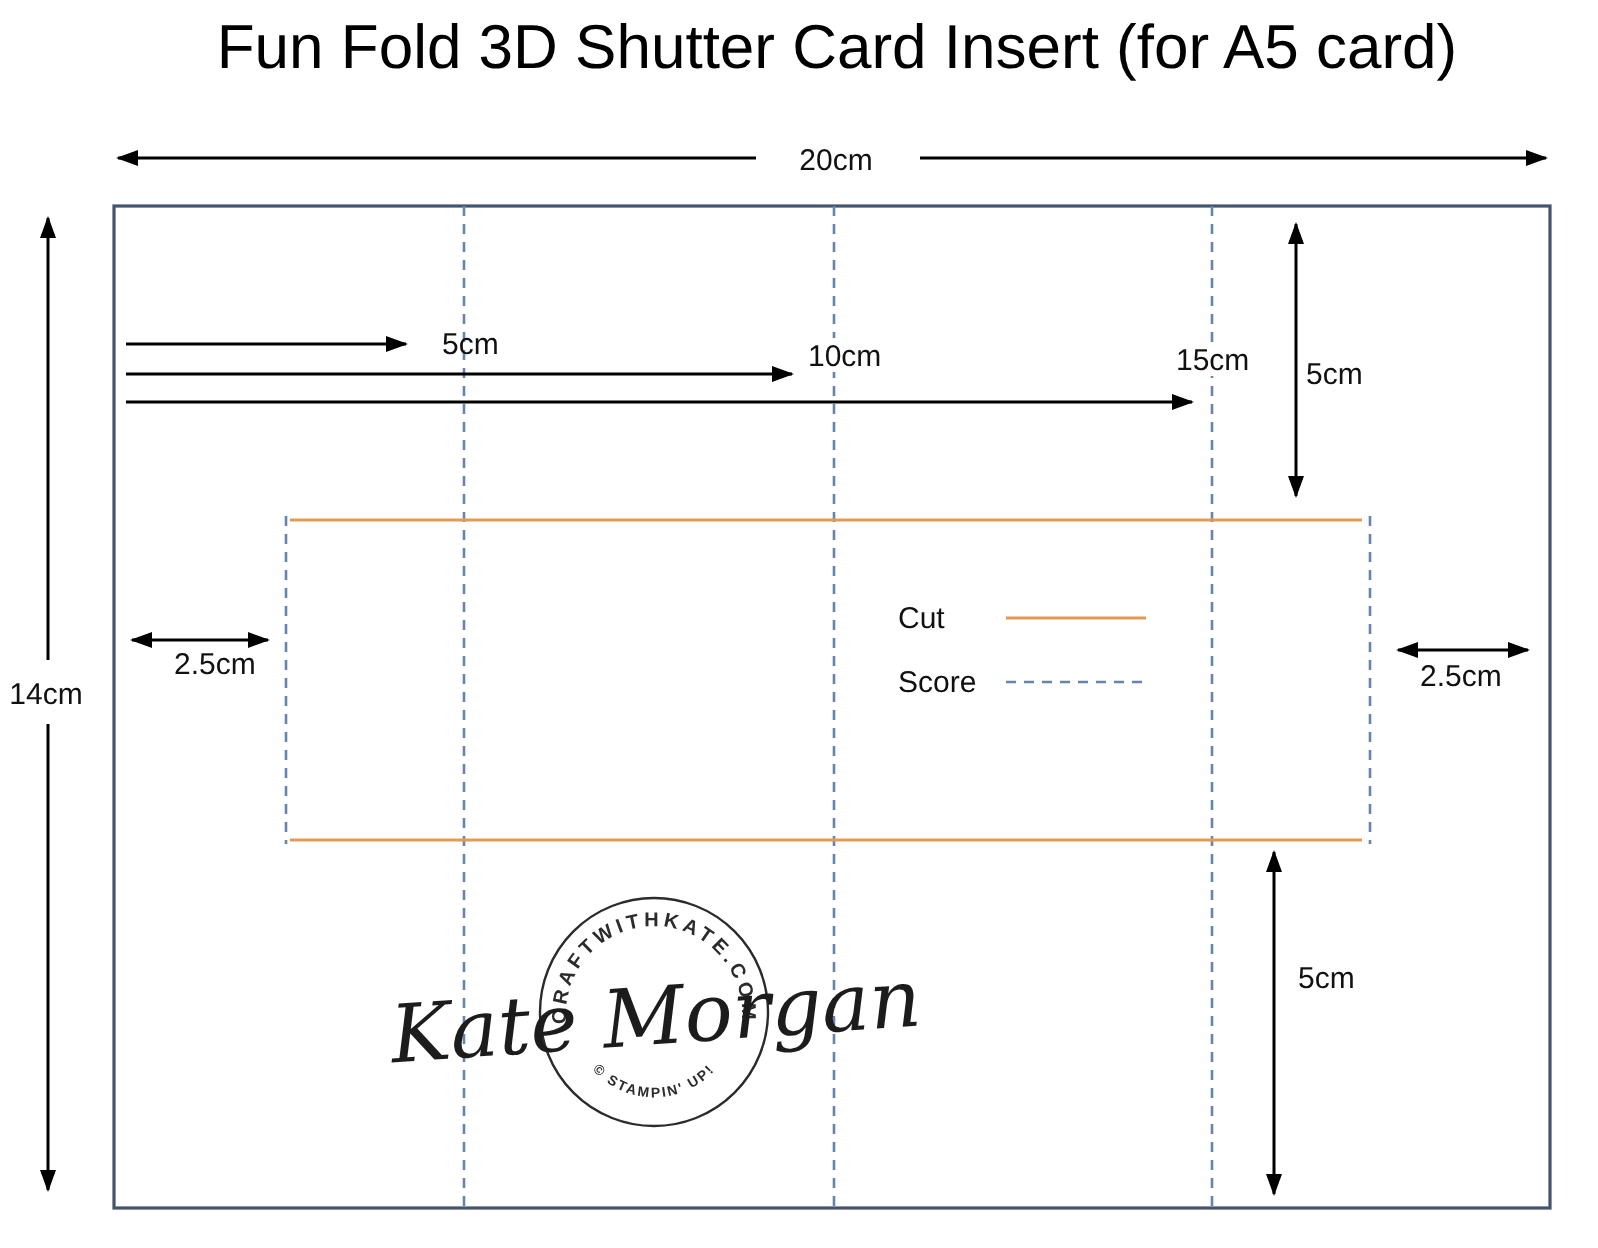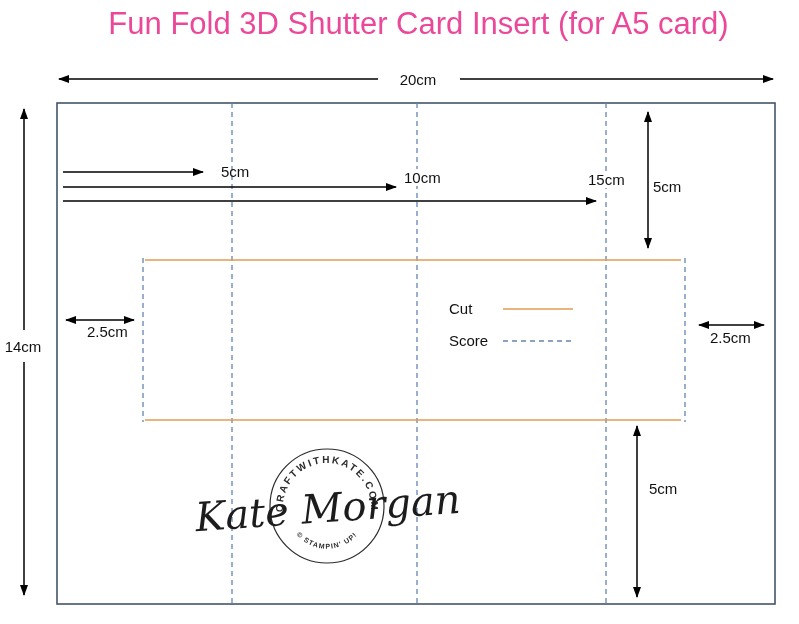--- a/index.html
+++ b/index.html
@@ -1,18 +1,18 @@
 <!DOCTYPE html>
 <html><head>
 <meta charset="utf-8">
 <style>
   html,body{margin:0;padding:0;background:#ffffff;width:799px;height:624px;overflow:hidden;}
   .page{position:relative;width:799px;height:624px;font-family:"Liberation Sans",sans-serif;}
   .title{position:absolute;top:6px;left:40px;right:2px;margin:0;text-align:center;
-         font-size:31px;font-weight:400;color:#ec4899;letter-spacing:0px;white-space:nowrap;
+         font-size:31px;font-weight:400;color:#000000;letter-spacing:0px;white-space:nowrap;
          font-family:"Liberation Sans",sans-serif;}
   svg{position:absolute;top:0;left:0;}
   .dim-label{font-size:15px;fill:#111;font-family:"Liberation Sans",sans-serif;}
   .legend-label{font-size:15px;fill:#111;font-family:"Liberation Sans",sans-serif;}
   .arc-top{font-size:10px;font-weight:bold;letter-spacing:2.1px;fill:#2b2b2b;
            font-family:"Liberation Sans",sans-serif;}
   .arc-bottom{font-size:7px;font-weight:bold;letter-spacing:1.1px;fill:#2b2b2b;
               font-family:"Liberation Sans",sans-serif;}
   .script-name{font-size:40px;font-style:italic;fill:#1c1c1c;
                font-family:"DejaVu Serif",serif;}

